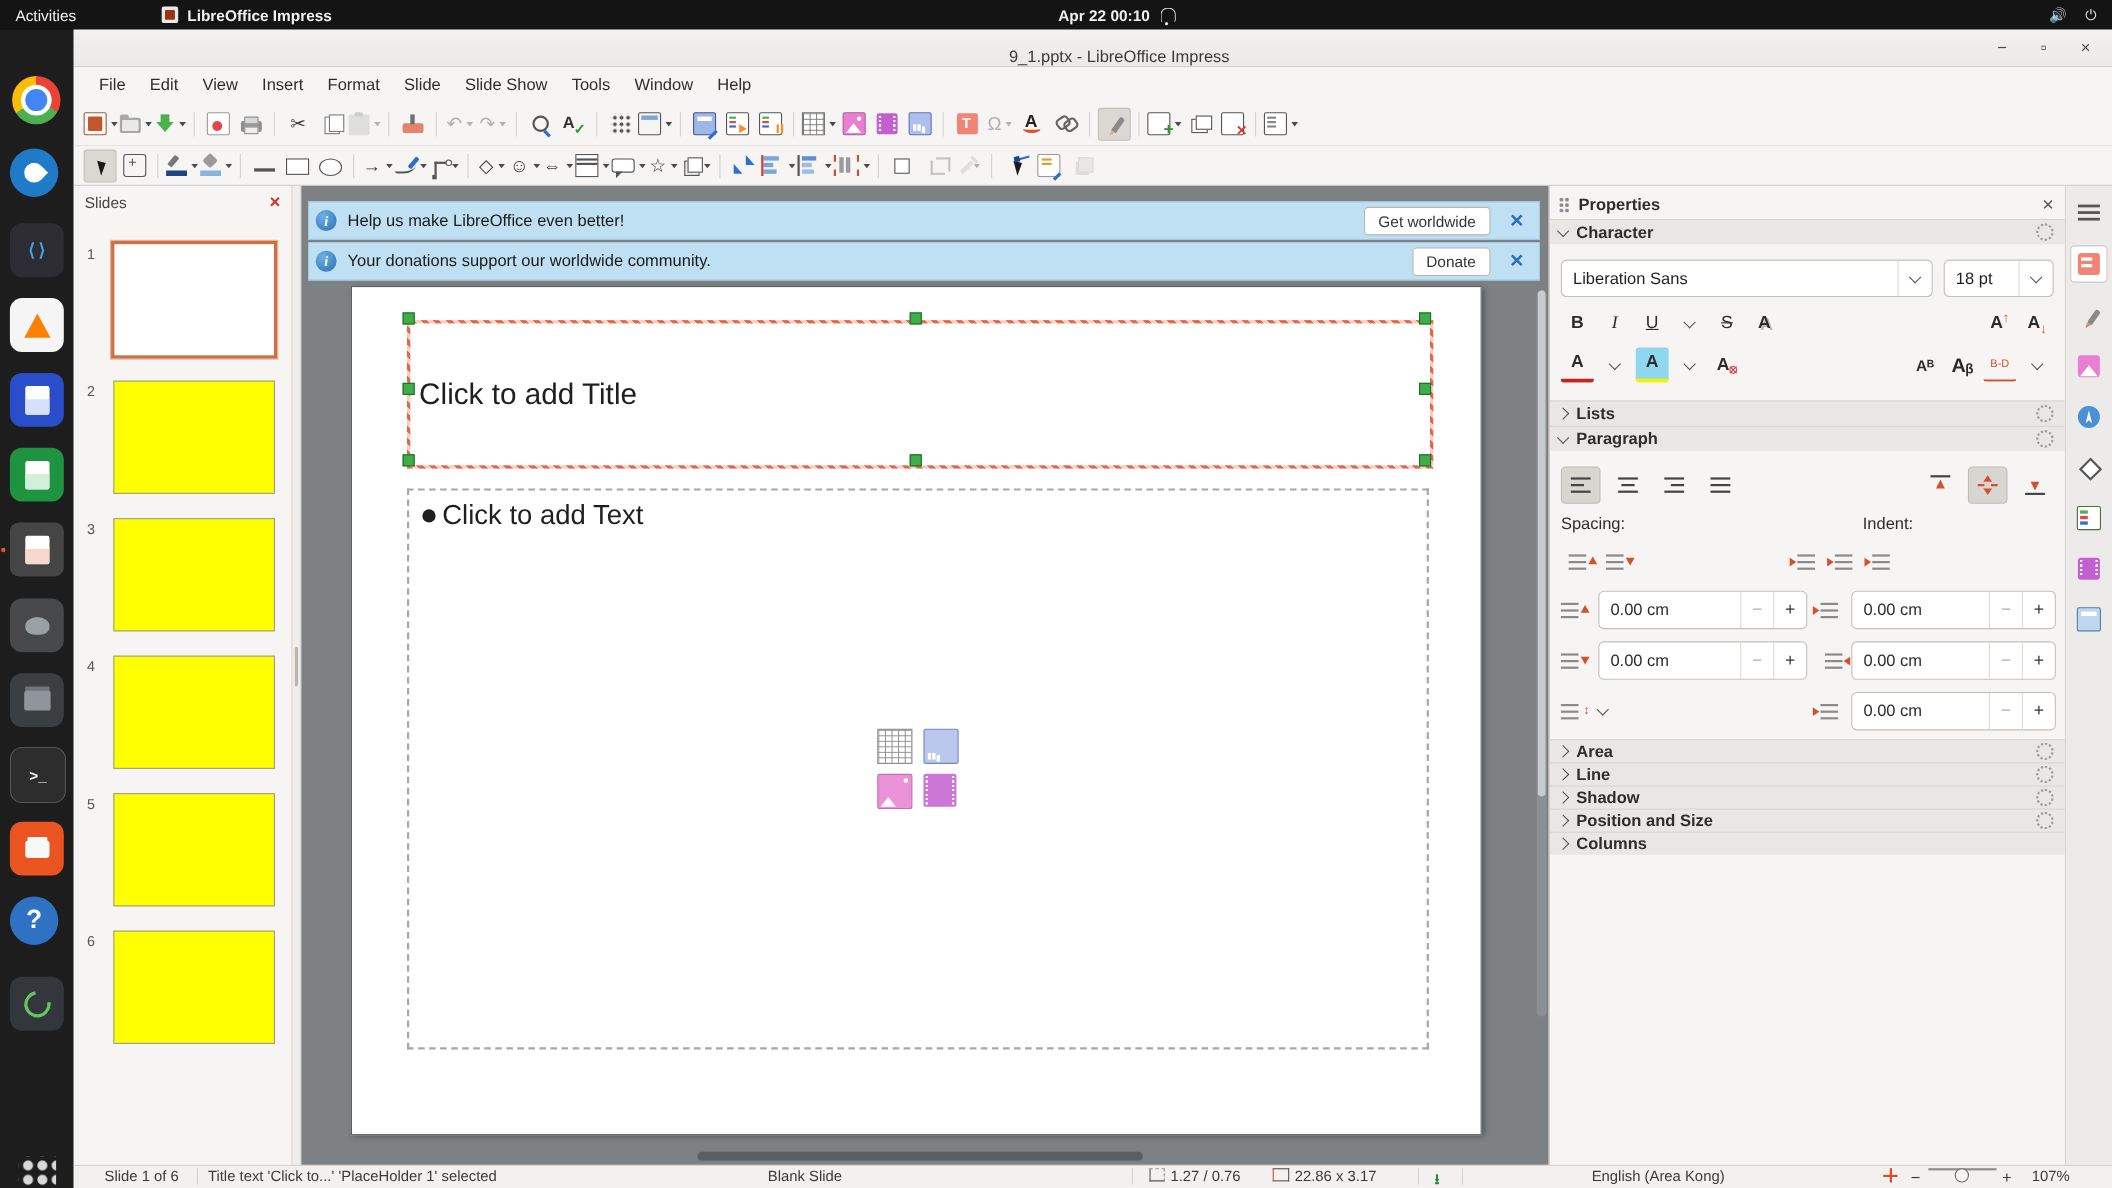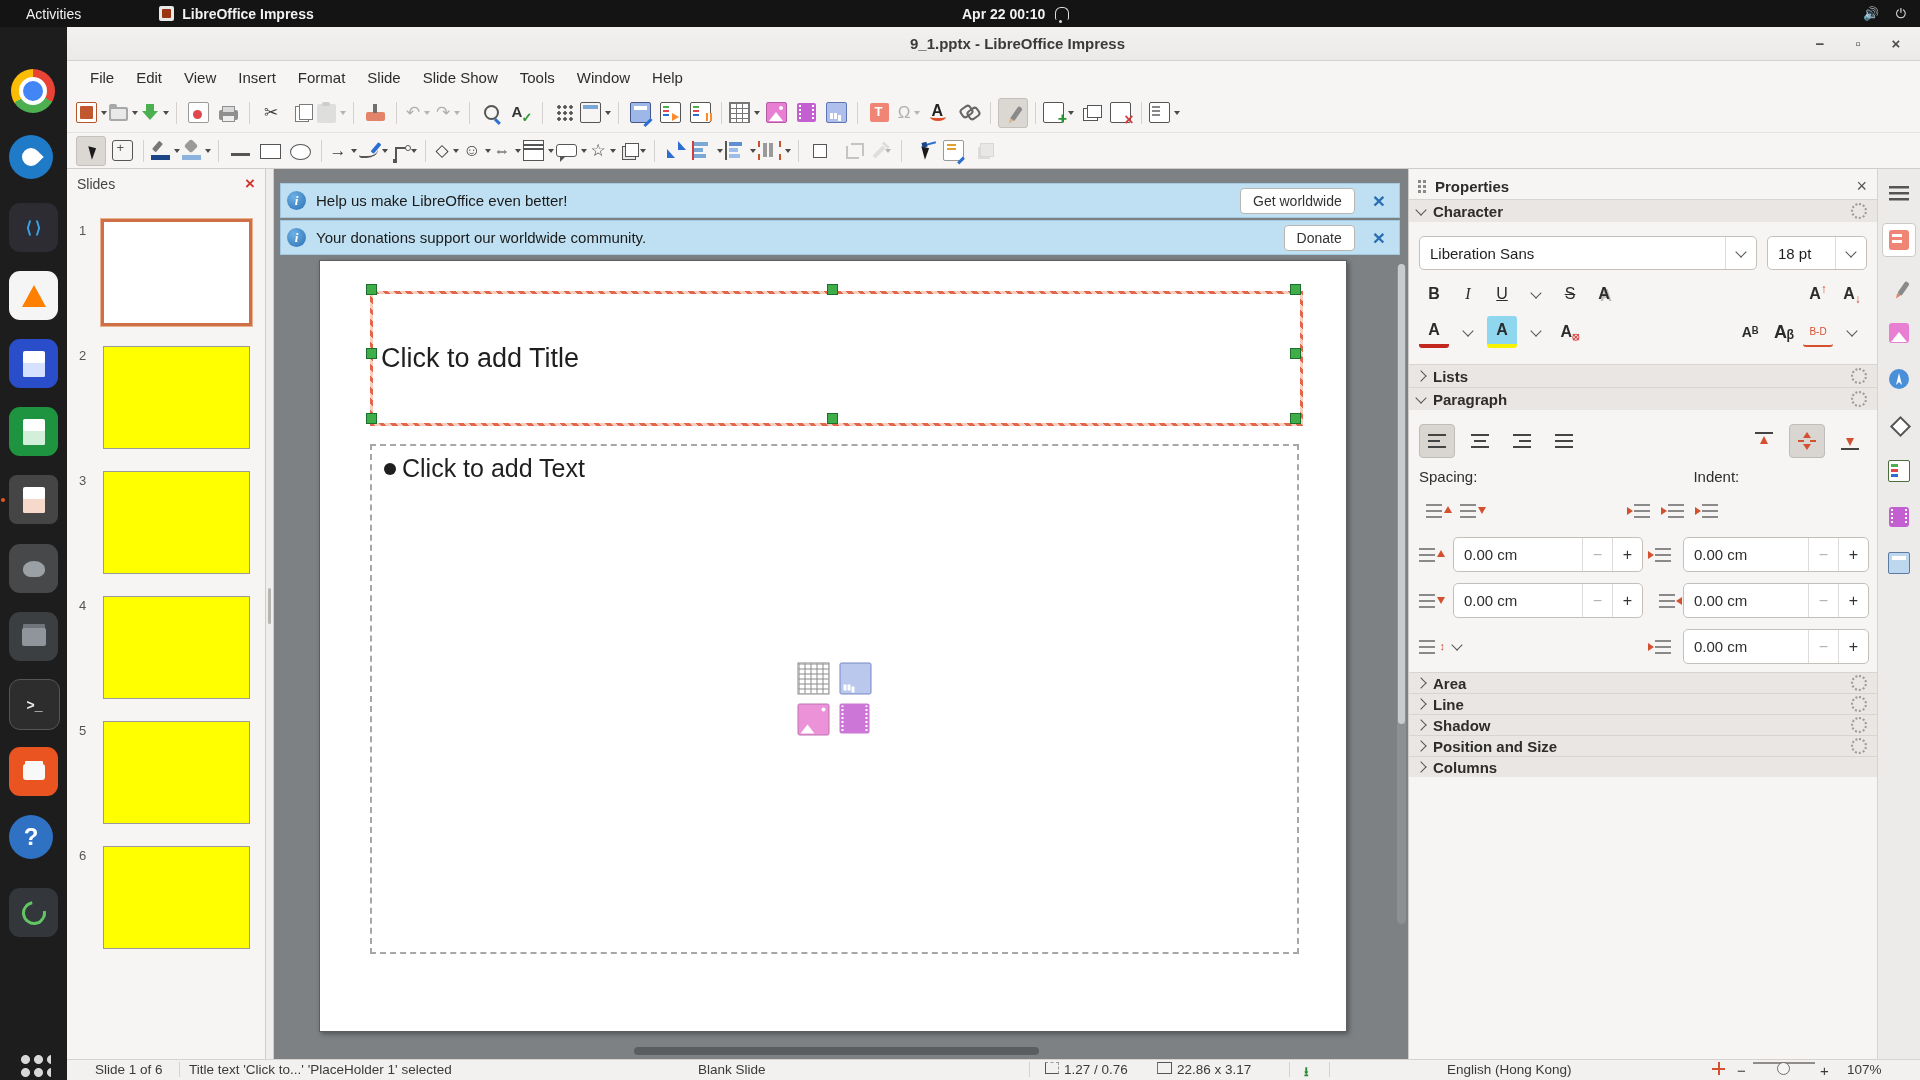--- a/index.html
+++ b/index.html
@@ -1,21 +1,21 @@
 <!DOCTYPE html>
 <html><head>
 <meta charset="utf-8">
 <style>
   html,body{margin:0;padding:0;background:#000;}
   body{width:1920px;height:1080px;overflow:hidden;font-family:"Liberation Sans",sans-serif;-webkit-font-smoothing:antialiased;}
   .screen{position:relative;width:1920px;height:1080px;background:#161616;}
 
   
   .topbar{position:absolute;left:0;top:0;width:1920px;height:27px;background:#141414;color:#f1f1f1;font-size:14px;display:flex;align-items:center;}
-  .topbar .activities{margin-left:18px;padding:2px 8px;}
+  .topbar .activities{margin-left:6px;padding:2px 8px;}
   .topbar .appname{margin-left:70px;display:flex;align-items:center;gap:8px;font-weight:bold;}
   .appchip{width:15px;height:15px;background:#e8e8e8;border-radius:2px;position:relative;}
   .appchip::after{content:"";position:absolute;left:3px;top:3px;right:3px;bottom:3px;background:#9a3413;border-radius:1px;}
   .topbar .clock{position:absolute;left:962px;display:flex;gap:10px;align-items:center;font-weight:bold;}
   .bell{width:12px;height:12px;border:1.5px solid #ddd;border-radius:6px 6px 2px 2px;border-bottom:none;position:relative;}
   .bell::after{content:"";position:absolute;left:3px;bottom:-3px;width:3px;height:3px;border-radius:50%;background:#ddd;}
   .topbar .sysicons{position:absolute;right:14px;display:flex;gap:16px;align-items:center;color:#ddd;font-size:13px;}
 
   
   .dock{position:absolute;left:0;top:27px;width:67px;height:1053px;background:#1d1d1d;}
@@ -35,21 +35,21 @@
   .d-files{background:#3b3f42;}.d-files::after{content:"";width:24px;height:18px;background:#8f959a;border-radius:2px;box-shadow:0 -5px 0 -1px #6f757a;}
   .d-term{background:#2d2d2d;border:1px solid #555;}.d-term::after{content:">_";font-size:14px;color:#eee;}
   .d-store{background:#e95420;}.d-store::after{content:"";width:22px;height:16px;background:#f8f8f8;border-radius:3px;box-shadow:0 -5px 0 -2px #f8f8f8;}
   .d-help{background:#2f72c4;border-radius:50%;width:44px;height:44px;}.d-help::after{content:"?";color:#fff;font-size:24px;}
   .d-ext{background:#33363a;}.d-ext::after{content:"";width:18px;height:18px;border:3px solid #62c462;border-radius:50%;border-top-color:transparent;transform:rotate(35deg);}
   .d-grid{background:transparent;}
   .d-grid::after{content:"";width:34px;height:34px;background:radial-gradient(circle 4px,#d8d8d8 4px,transparent 5px);background-size:13px 13px;background-position:2px 2px;}
 
   
   .window{position:absolute;left:67px;top:27px;width:1853px;height:1053px;background:#f6f5f4;display:flex;flex-direction:column;}
-  .titlebar{height:33px;background:linear-gradient(#f3f1f0,#eceae8);border-bottom:1px solid #d5d2cf;position:relative;display:flex;align-items:center;justify-content:center;font-size:15px;font-weight:bold;color:#3c3a38;padding-left:48px;}
+  .titlebar{height:33px;background:linear-gradient(#f3f1f0,#eceae8);border-bottom:1px solid #d5d2cf;position:relative;display:flex;align-items:flex-end;justify-content:center;font-size:15px;font-weight:normal;color:#3c3a38;padding-left:48px;}
   .winbtns{position:absolute;right:12px;top:4px;display:flex;gap:14px;align-items:center;}
   .winbtn{width:24px;height:24px;border-radius:50%;display:flex;align-items:center;justify-content:center;font-size:15px;color:#4a4a4a;}
   .menubar{height:32px;display:flex;align-items:center;padding-left:12px;font-size:15px;color:#2e2d2b;background:#f6f5f4;}
   .menu-item{padding:4px 11px;border-radius:3px;}
   .toolbar{display:flex;align-items:center;background:#f6f5f4;padding-left:8px;}
   .toolbar.tb1{height:39px;border-bottom:1px solid #e4e1de;}
   .toolbar.tb2{height:35px;border-bottom:1px solid #cfccc9;}
   .tbtn{height:28px;min-width:28px;border-radius:3px;display:flex;align-items:center;justify-content:center;position:relative;margin:0 1px;}
   .tbtn.active{background:#dbd7d3;border:1px solid #c4c0bb;}
   .tbtn.dis{opacity:.38;}
@@ -888,21 +888,21 @@
       <span style="left:122px">Title text 'Click to...' 'PlaceHolder 1' selected</span>
       <span style="left:631px">Blank Slide</span>
       <span class="ssep" style="left:962px"></span>
       <span class="st-pos-ic" style="left:978px"></span>
       <span style="left:997px">1.27 / 0.76</span>
       <span class="st-size-ic" style="left:1090px"></span>
       <span style="left:1110px">22.86 x 3.17</span>
       <span class="ssep" style="left:1222px"></span>
       <span class="st-save-ic" style="left:1237px">⭳</span>
       <span class="ssep" style="left:1262px"></span>
-      <span style="left:1380px">English (Hong Kong)</span>
+      <span style="left:1380px">English (Area Kong)</span>
       <span class="st-fit" style="left:1645px"></span>
       <span style="left:1670px;font-size:15px">−</span>
       <span class="ztrack" style="left:1686px"></span>
       <span class="zthumb" style="left:1710px"></span>
       <span style="left:1753px;font-size:15px">+</span>
       <span style="left:1780px">107%</span>
     </div>
 
   </div>
 </div>

